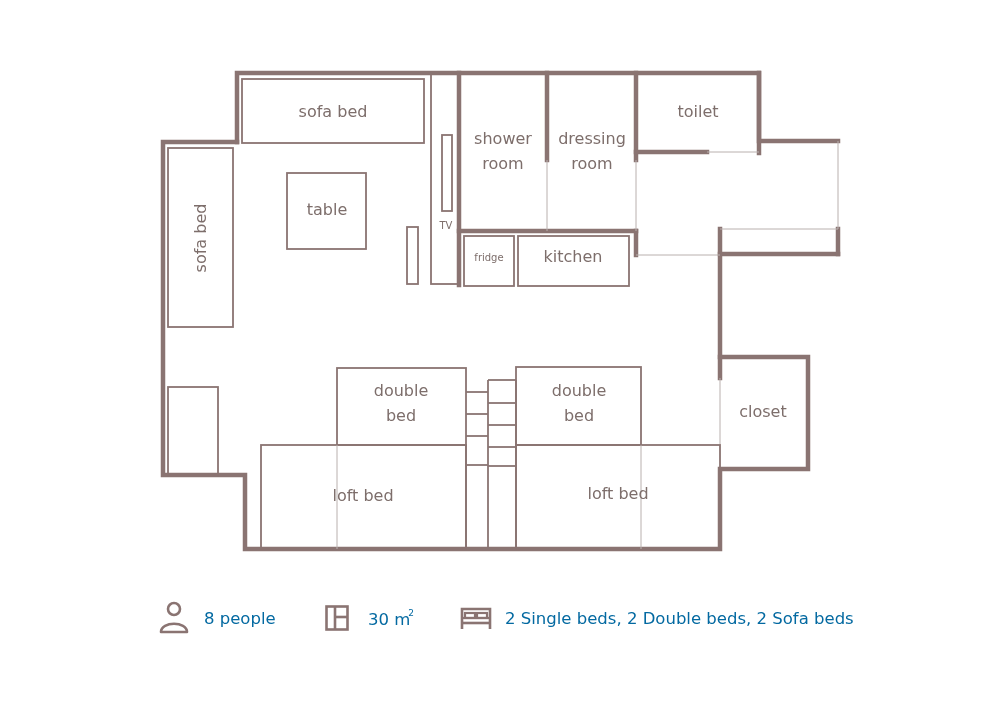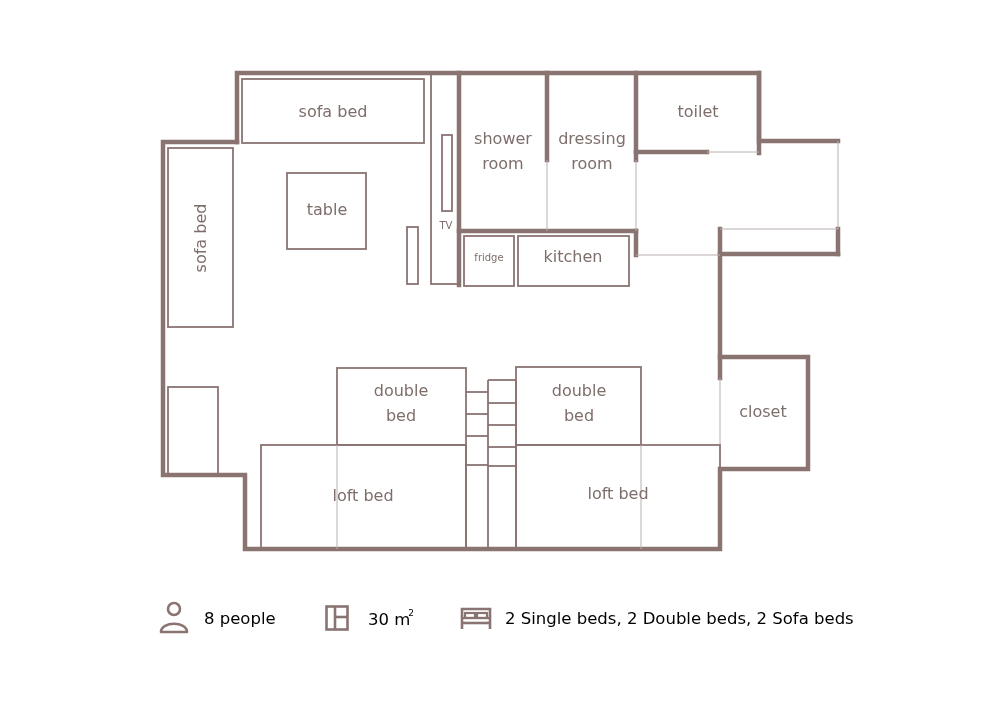--- a/index.html
+++ b/index.html
@@ -3,21 +3,21 @@
   <meta charset="utf-8">
   <style>
     html, body { margin: 0; padding: 0; background: #ffffff; }
     body { width: 1000px; height: 707px; position: relative; overflow: hidden; font-family: "Liberation Sans", "DejaVu Sans", sans-serif; }
     #plan { position: absolute; left: 0; top: 0; width: 1000px; height: 707px; }
     .wall { stroke: #8a7472; stroke-width: 4.5; fill: none; stroke-linecap: square; }
     .thin { stroke: #8a7472; stroke-width: 1.8; fill: none; }
     .hair { stroke: #b9b0ae; stroke-width: 1; fill: none; }
     .lbl { fill: #7d6e6b; font-family: "DejaVu Sans", sans-serif; font-size: 16px; text-anchor: middle; }
     .small { font-size: 10px; }
-    .info { position: absolute; top: 600px; height: 36px; display: flex; align-items: center; color: #000000; font-family: "DejaVu Sans", sans-serif; font-size: 16.5px; }
+    .info { position: absolute; top: 600px; height: 36px; display: flex; align-items: center; color: #0369a1; font-family: "DejaVu Sans", sans-serif; font-size: 16.5px; }
     .info svg { display: block; }
     .info .txt { margin-left: 14px; white-space: nowrap; }
     sup { font-size: 9px; vertical-align: 9px; margin-left: -2px; }
   </style>
 </head>
 <body>
 
 <svg id="plan" viewBox="0 0 1000 707" xmlns="http://www.w3.org/2000/svg">
 
   <g>

